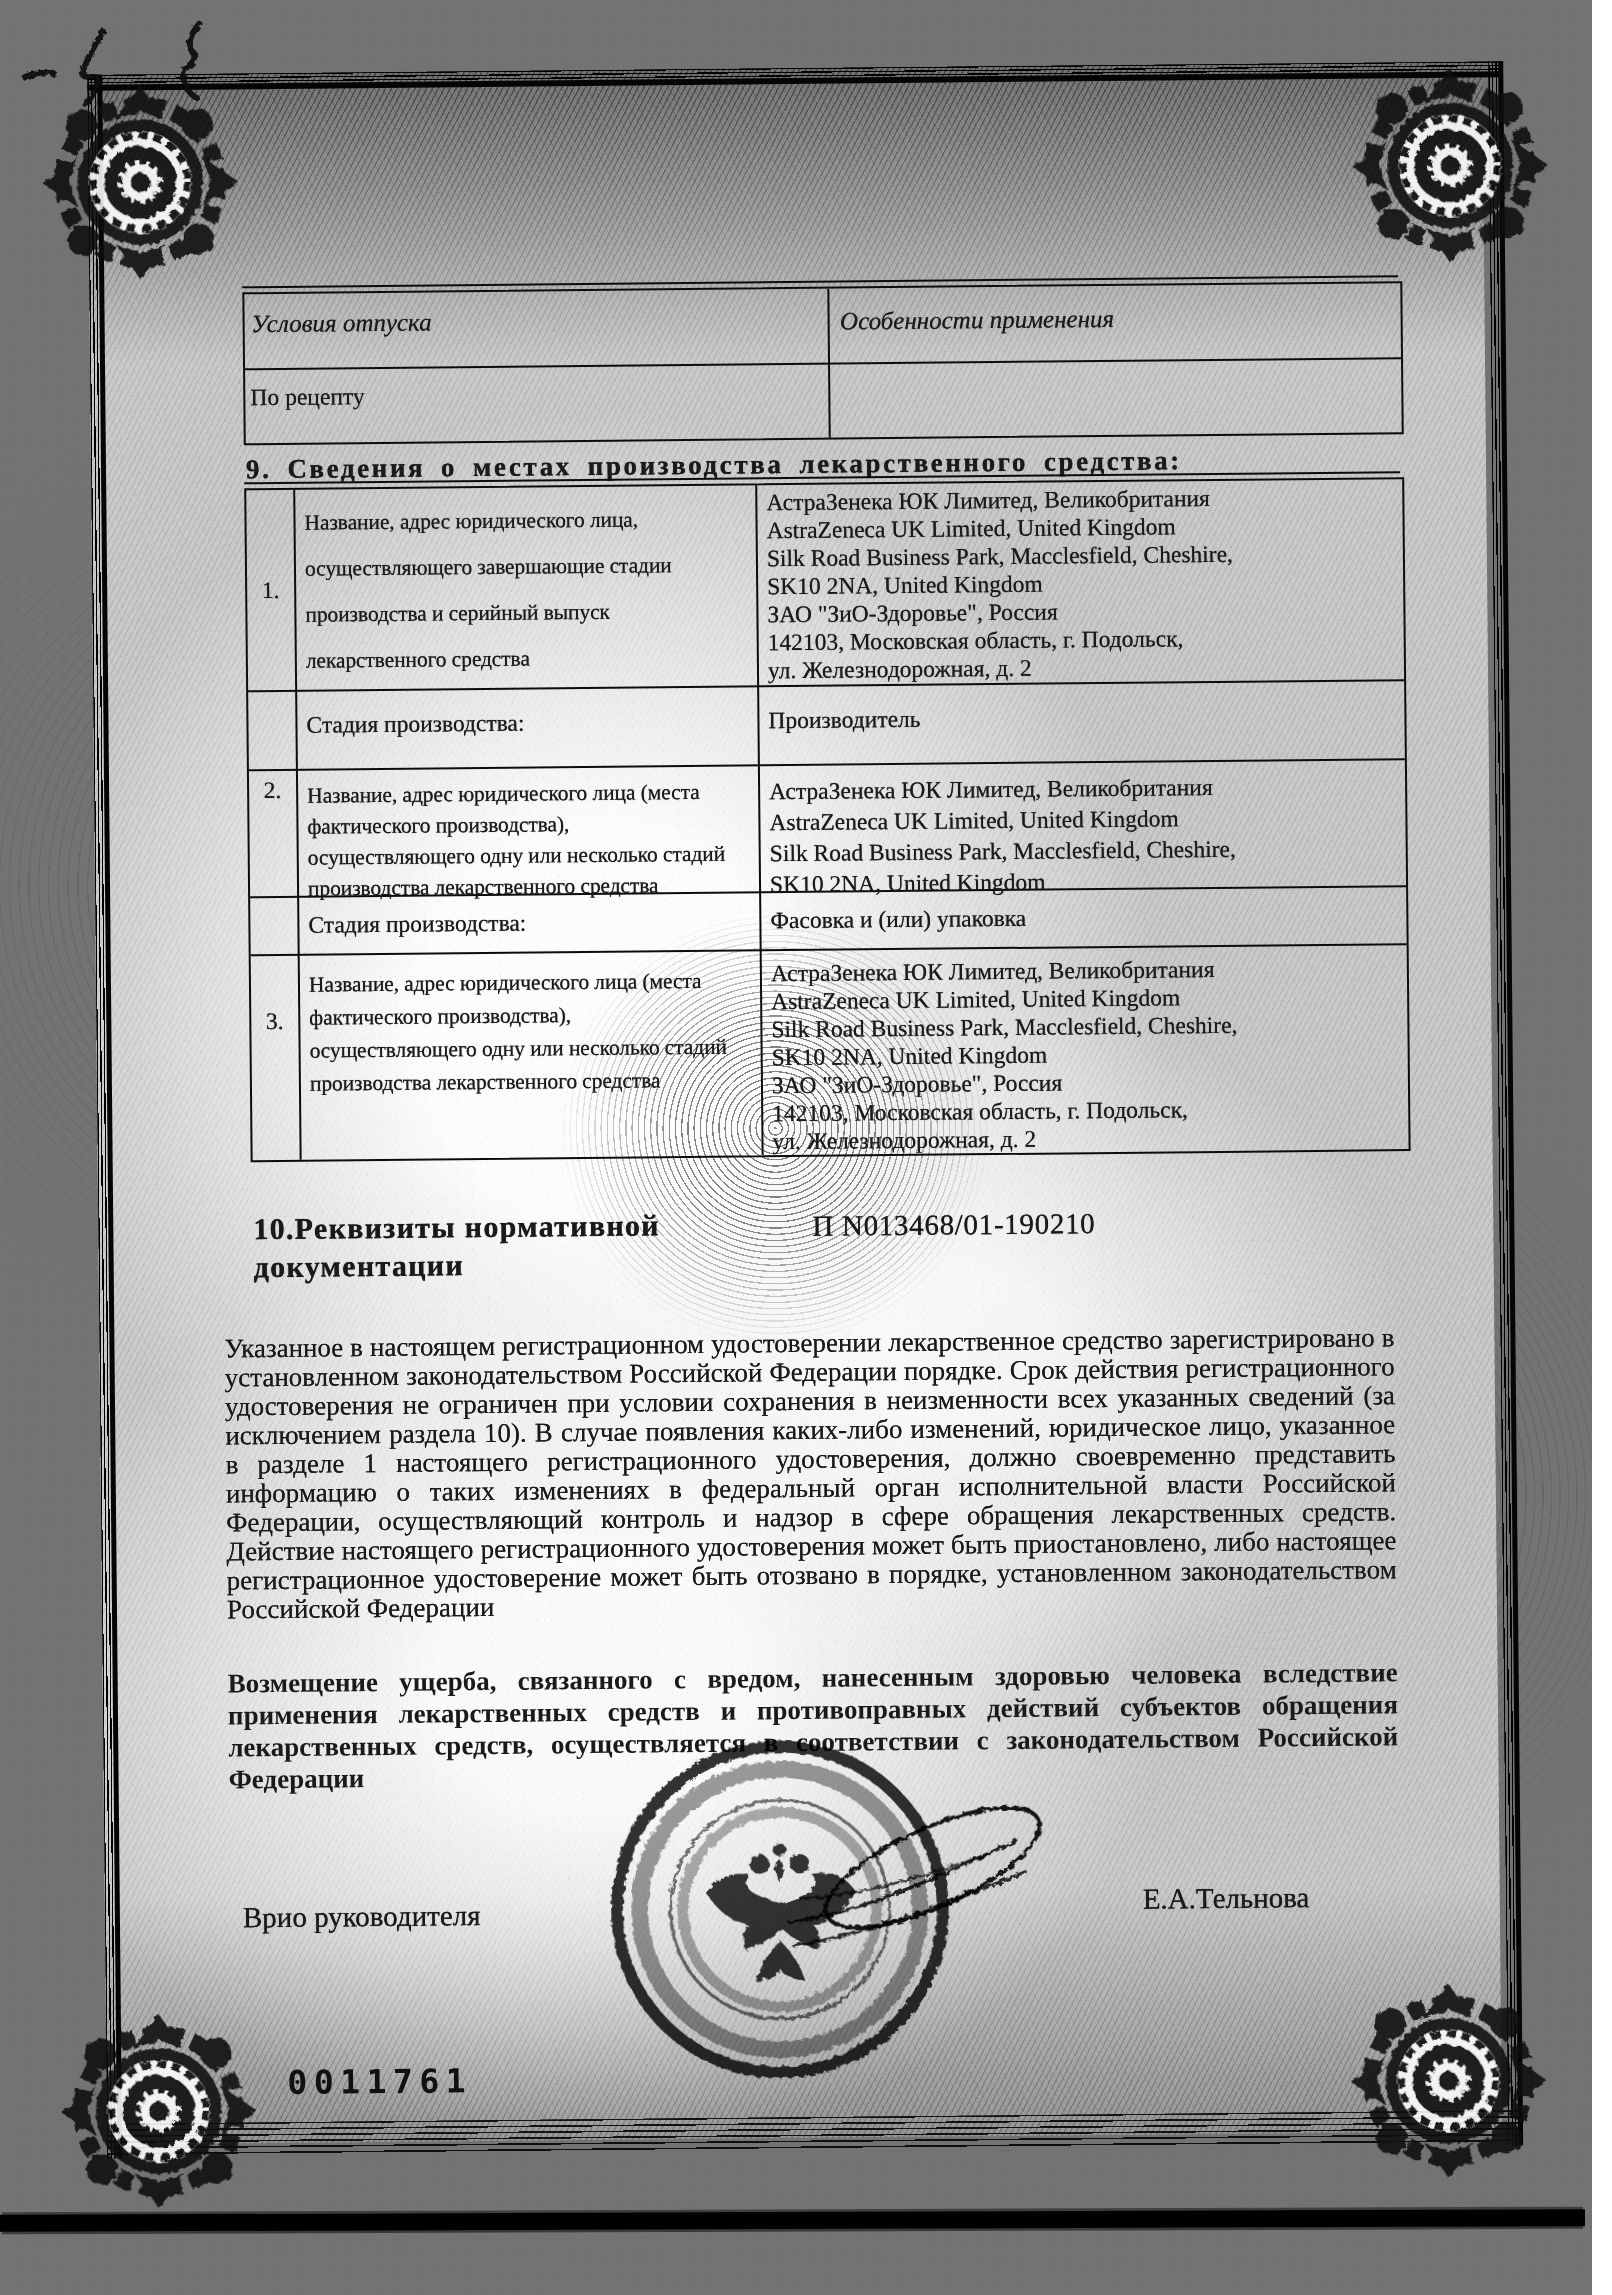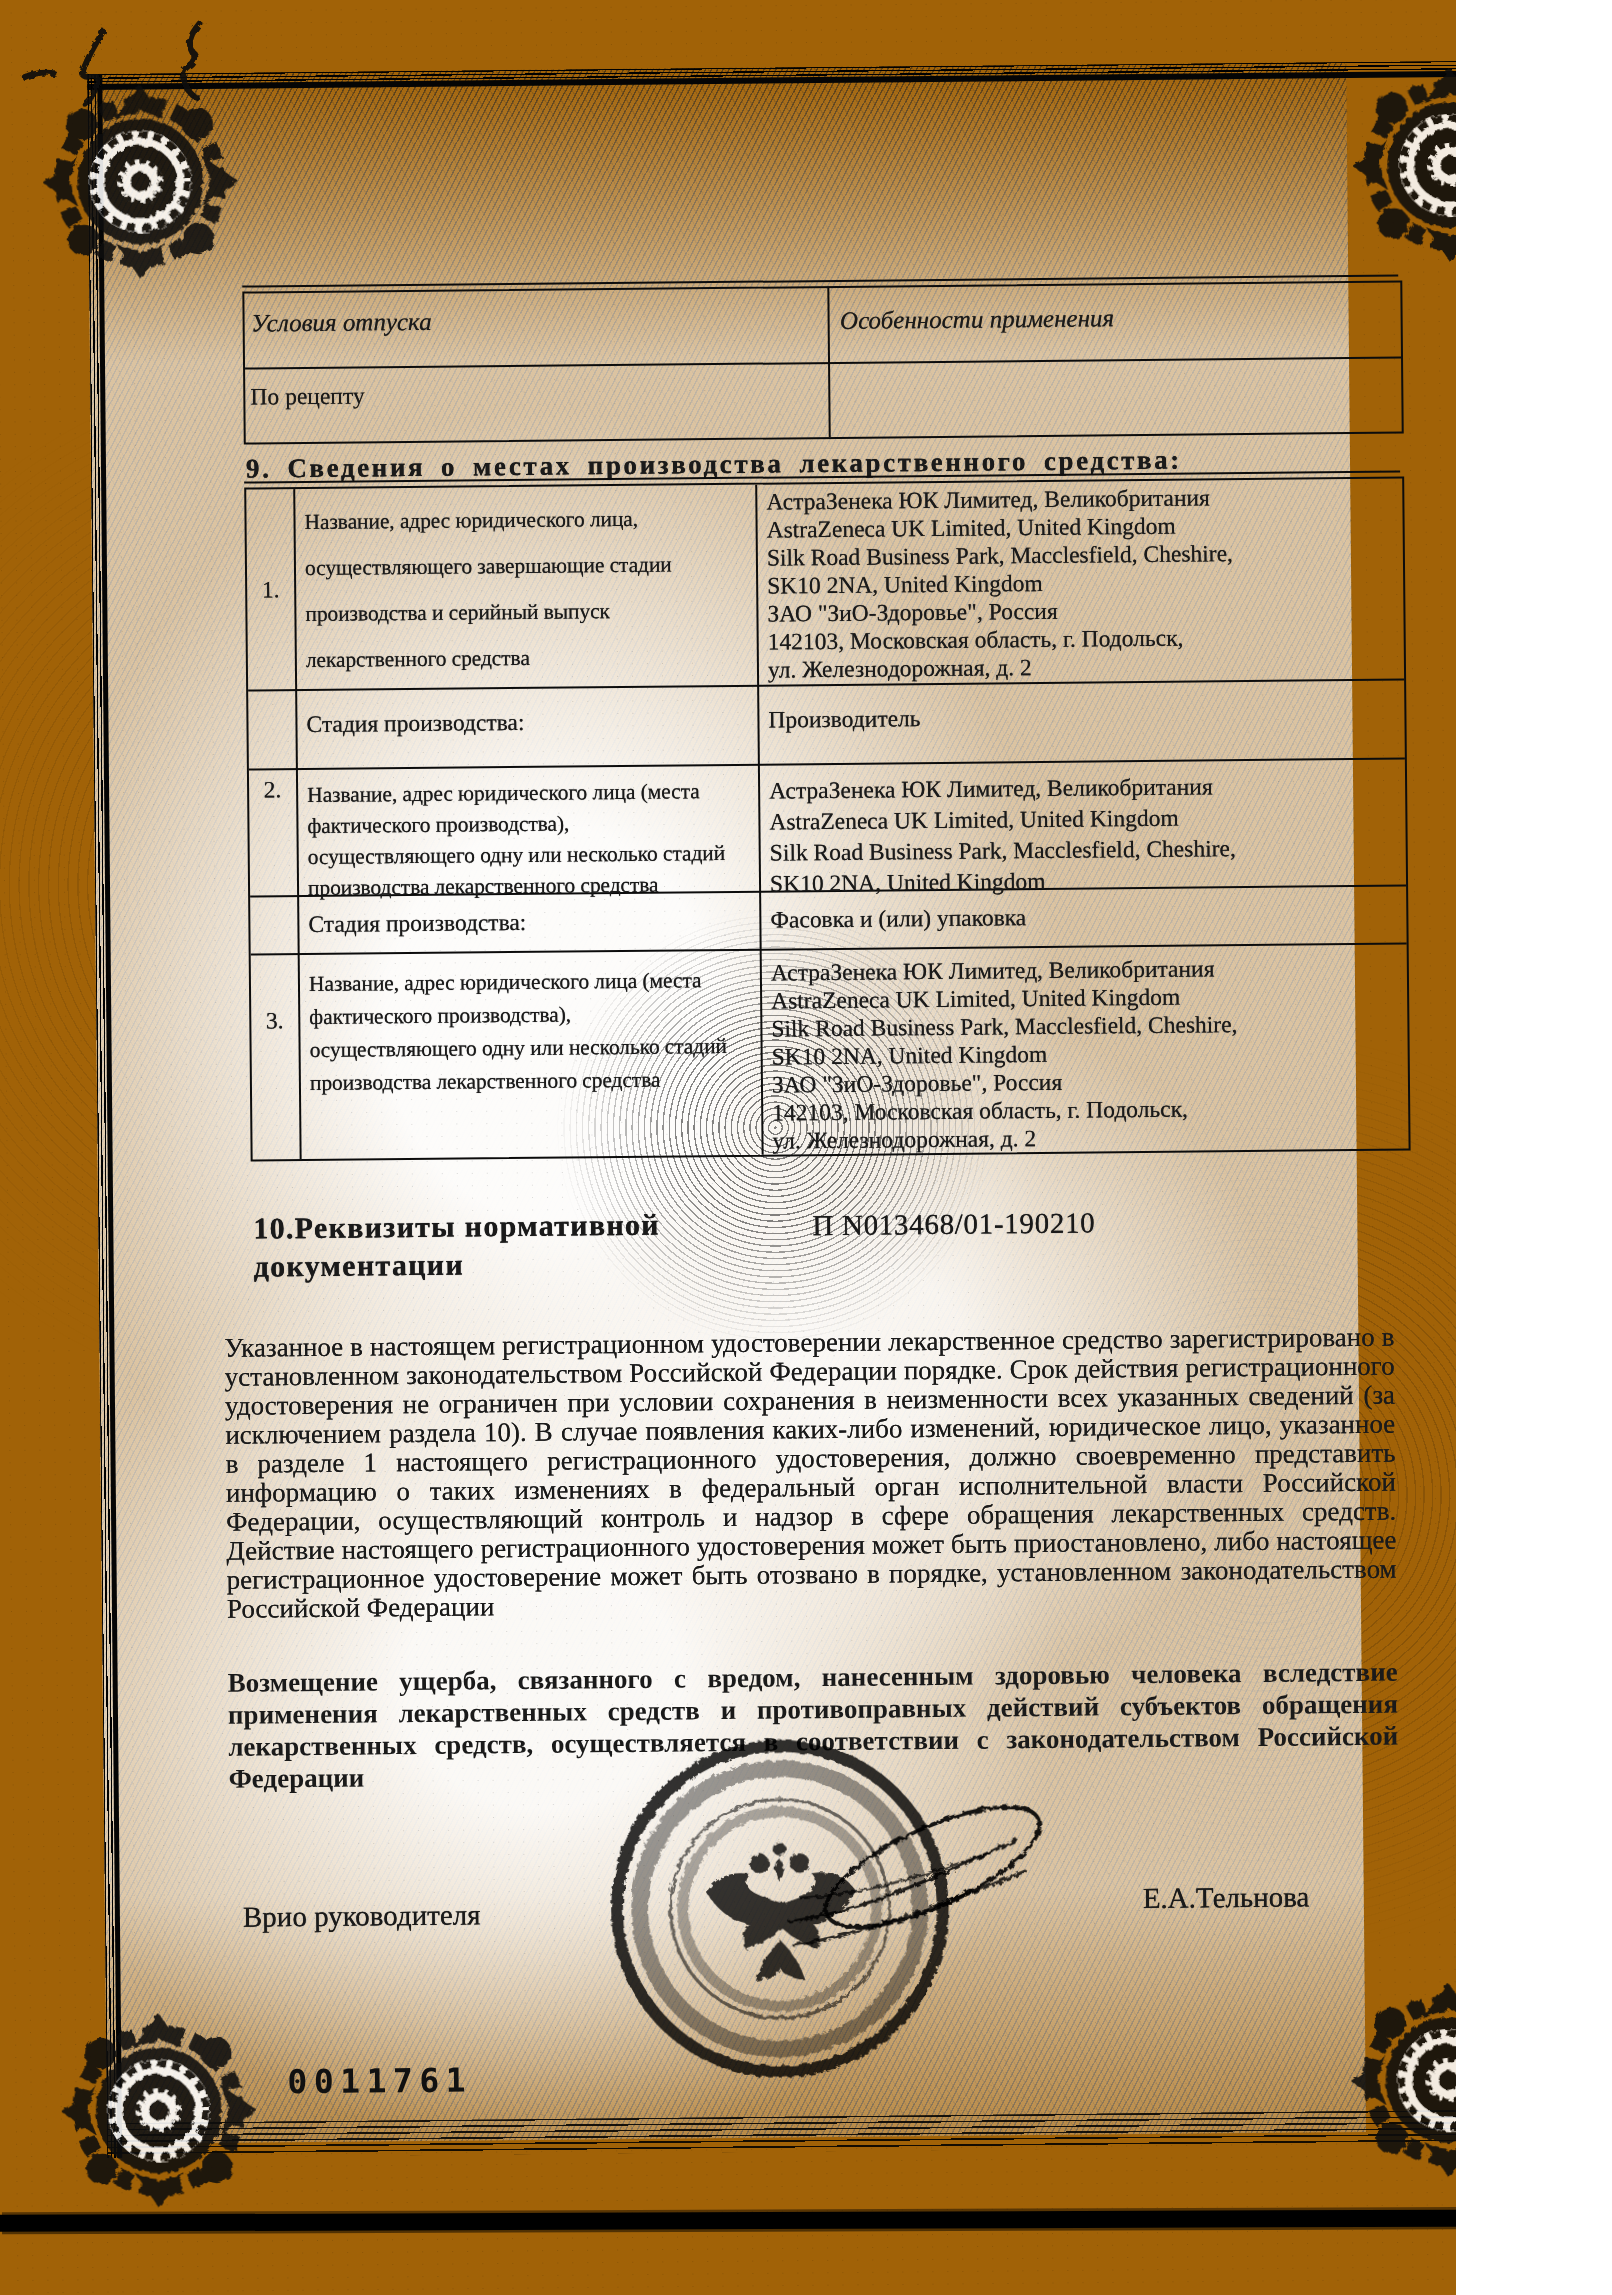--- a/index.html
+++ b/index.html
@@ -1,16 +1,16 @@
 <!DOCTYPE html>
 <html style="font-size:10.4px"><head>
 <meta charset="utf-8">
 <style>
   html,body{margin:0;padding:0;background:#fff;}
-  #page{position:relative;width:1456px;height:2295px;overflow:hidden;background:#a16207;
+  #page{position:relative;width:1592px;height:2295px;overflow:hidden;background:#737373;
         font-family:"Liberation Serif","DejaVu Serif",serif;color:#1a1a1a;}
   #doc{position:absolute;inset:0;transform:rotate(-0.55deg);transform-origin:50% 52%;}
 
   
   .texture{position:absolute;left:98px;top:68px;right:99px;bottom:157px;z-index:0;
     background:
       repeating-linear-gradient(118deg, rgba(25,25,25,.52) 0 1.3px, rgba(0,0,0,0) 1.3px 5.2px),
       repeating-linear-gradient(62deg, rgba(25,25,25,.18) 0 1px, rgba(0,0,0,0) 1px 7.2px);}
   .texture-soft{position:absolute;left:98px;top:68px;right:99px;bottom:157px;z-index:0;
     background:

